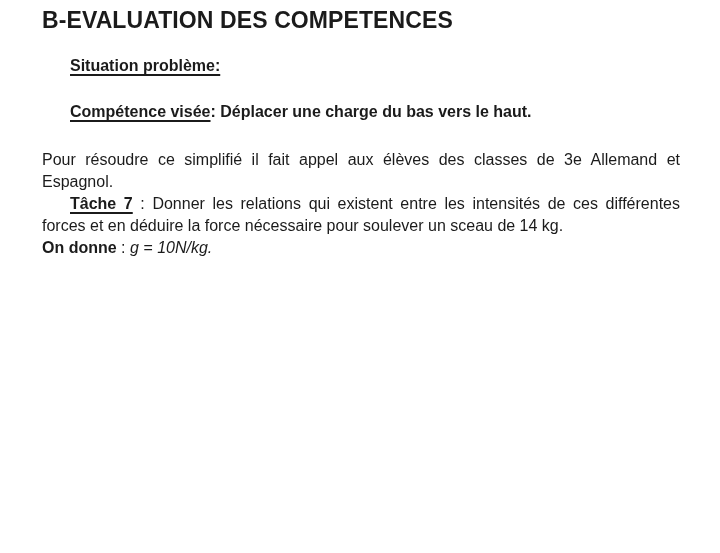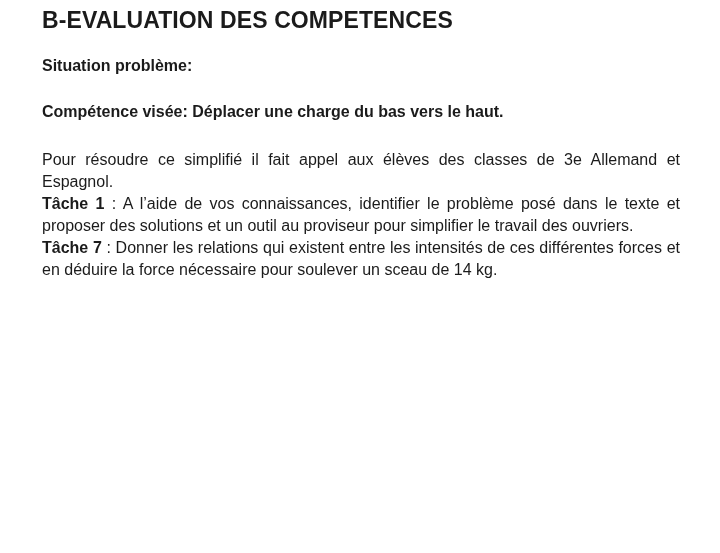--- a/index.html
+++ b/index.html
@@ -24,22 +24,24 @@
       margin: 0 0 24px 0;
     }
     .heading {
       font-weight: bold;
       font-size: 23px;
       letter-spacing: 0.1px;
     }
     .b { font-weight: bold; }
     .it { font-style: italic; }
     .u {
+      text-decoration: underline;
       text-underline-offset: 3px;
       text-decoration-thickness: 1.5px;
+      margin-left: 28px;
     }
     .body-text { margin: 0; }
     .body-text p {
       margin: 0;
       text-align: justify;
       hyphens: none;
     }
     .competence-line { margin-bottom: 26px; }
   </style>
 </head>
@@ -55,21 +57,21 @@
 
   <div class="block competence-line">
     <span class="b u">Compétence visée</span><span class="b">: Déplacer une charge du bas vers le haut.</span>
   </div>
 
   <div class="body-text">
 
 
     <p>Pour résoudre ce simplifié il fait appel aux élèves des classes de 3e Allemand et Espagnol.</p>
 
-    <p><span class="b u">Tâche 1</span><span> : A l’aide de vos connaissances, identifier le problème posé dans le texte et proposer des solutions et un outil au proviseur pour simplifier le travail des ouvriers.</span></p>
 
 
     <p><span class="b u">Tâche 7</span><span> : Donner les relations qui existent entre les intensités de ces différentes forces et en déduire la force nécessaire pour soulever un sceau de 14 kg.</span></p>
 
+    <p><span class="b">On donne</span><span> : </span><span class="it">g = 10N/kg.</span></p>
 
   </div>
 
 </div>
 
 </body></html>

